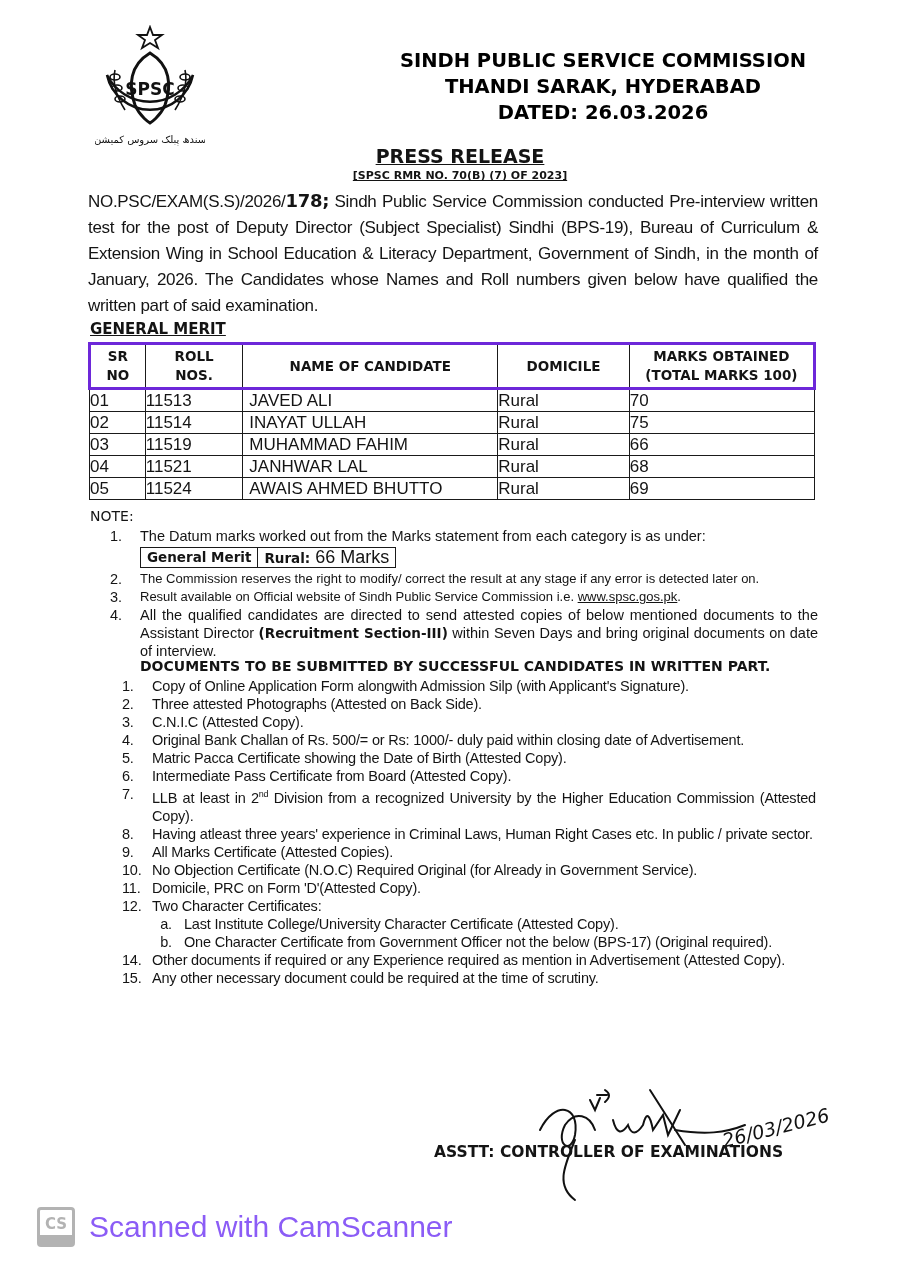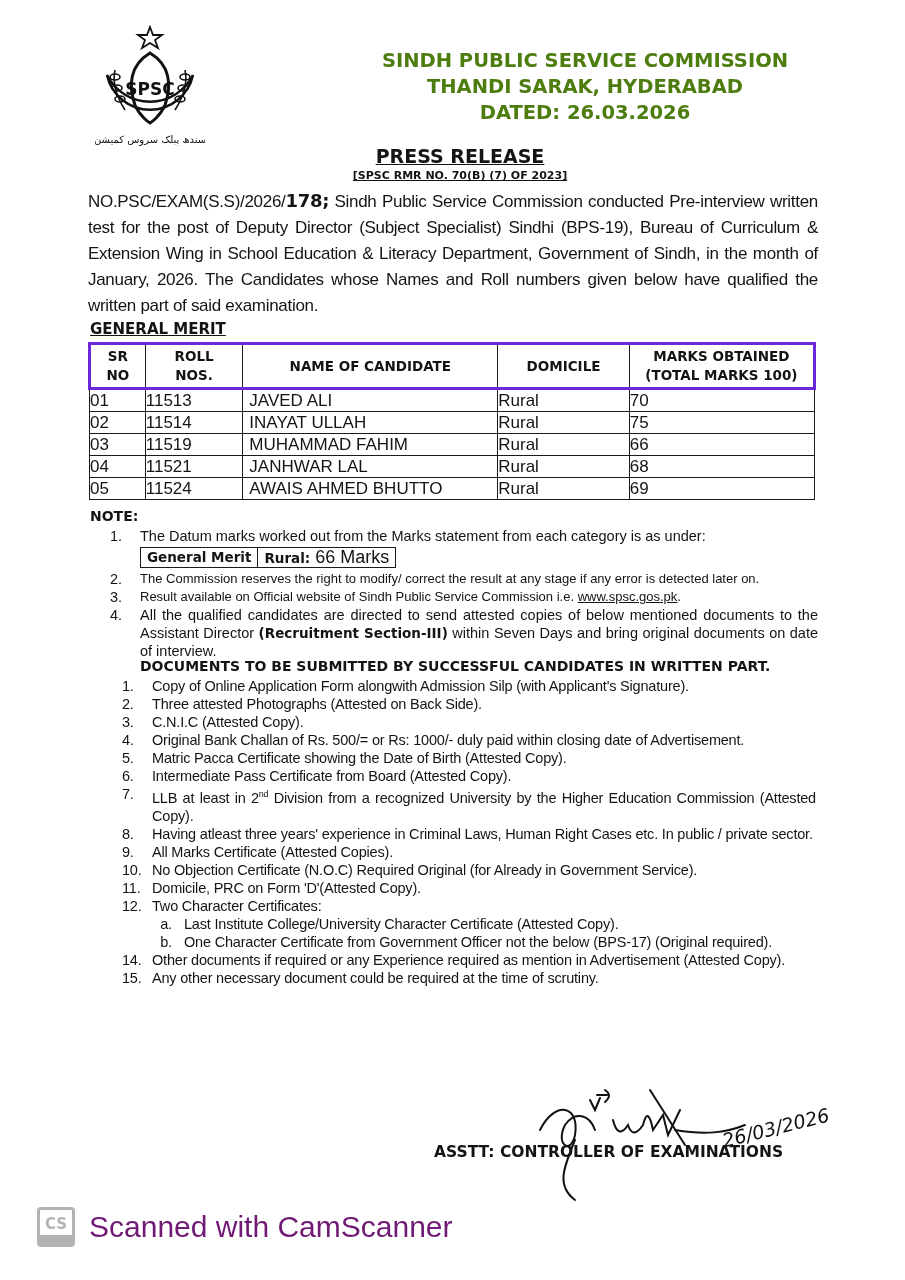--- a/index.html
+++ b/index.html
@@ -1,38 +1,38 @@
 <!DOCTYPE html>
 <html><head>
 <meta charset="utf-8">
 <style>
   html, body { margin: 0; padding: 0; }
   body {
     width: 905px; height: 1280px; background: #ffffff; position: relative; overflow: hidden;
     font-family: "Liberation Sans", sans-serif; color: #141414;
   }
   .logo { position: absolute; left: 95px; top: 25px; width: 110px; height: 130px; }
-  .header { position: absolute; left: 350px; top: 48px; width: 470px; text-align: center;
-    font-family: "DejaVu Sans", sans-serif; font-weight: bold; font-size: 19.5px; line-height: 26px; color: #4d7c0f; }
+  .header { position: absolute; left: 368px; top: 48px; width: 470px; text-align: center;
+    font-family: "DejaVu Sans", sans-serif; font-weight: bold; font-size: 19.5px; line-height: 26px; color: #000000; }
   .press { position: absolute; left: 300px; top: 144px; width: 320px; text-align: center;
     font-family: "DejaVu Sans", sans-serif; font-weight: bold; }
   .press .t1 { font-size: 19px; text-decoration: underline; line-height: 24px; display: block; }
   .press .t2 { font-size: 11px; text-decoration: underline; line-height: 16px; display: block; }
   .intro { position: absolute; left: 88px; top: 188px; width: 730px; font-size: 17px; line-height: 26px;
     text-align: justify; letter-spacing: -0.3px; }
   .intro b { font-family: "DejaVu Sans", sans-serif; font-size: 18px; }
   .gm-label { position: absolute; left: 90px; top: 320px; font-family: "DejaVu Sans", sans-serif;
     font-weight: bold; font-size: 15px; text-decoration: underline; }
   table.merit { position: absolute; left: 88px; top: 342px; width: 728px; border-collapse: collapse; }
   table.merit th, table.merit td { border: 1.5px solid #1a1a1a; padding: 0; }
   table.merit thead tr { border: 3px solid #6d28d9; }
   table.merit th { font-family: "DejaVu Sans", sans-serif; font-size: 13.5px; font-weight: bold; height: 42px; line-height: 19px; }
   table.merit td { font-size: 17px; height: 21px; line-height: 21px; text-align: left; }
   table.merit td.name { text-align: left; padding-left: 6px; }
-  .note-label { position: absolute; left: 90px; top: 508px; font-family: "DejaVu Sans", sans-serif; font-weight: bold; font-size: 14px; }
+  .note-label { position: absolute; left: 90px; top: 508px; font-family: "DejaVu Sans", sans-serif; font-weight: normal; font-size: 14px; }
   .notes { position: absolute; left: 110px; top: 527px; width: 708px; font-size: 14.5px; line-height: 18px; }
   .nrow { display: flex; }
   .nnum { width: 30px; flex: none; }
   .ntext { flex: 1; text-align: justify; }
   .small { font-size: 13px; }
   .datum-box { display: inline-flex; border: 1.5px solid #1a1a1a; margin: 2px 0 2px 30px; font-size: 14.5px; }
   .datum-box span { padding: 0 6px; line-height: 18px; }
   .datum-box span:first-child { border-right: 1.5px solid #1a1a1a; font-weight: bold; font-family: "DejaVu Sans", sans-serif; font-size: 13.5px; }
   .datum-box b { font-family: "DejaVu Sans", sans-serif; font-size: 13.5px; }
   .docs-head { position: absolute; left: 140px; top: 658px; font-family: "DejaVu Sans", sans-serif; font-weight: bold; font-size: 14px; }
@@ -42,21 +42,21 @@
   .docs .dtext { flex: 1; text-align: justify; }
   .docs .sub { display: flex; padding-left: 30px; }
   .docs .sub .snum { width: 28px; flex: none; text-align: center; }
   .link { text-decoration: underline; }
   .signature { position: absolute; left: 535px; top: 1085px; width: 320px; height: 120px; }
   .sign-title { position: absolute; left: 434px; top: 1143px; font-family: "DejaVu Sans", sans-serif; font-weight: bold; font-size: 15.5px; }
   .watermark { position: absolute; left: 37px; top: 1207px; display: flex; align-items: center; color: #b3b3b3; }
   .cs-icon { width: 38px; height: 40px; border: 3px solid #b3b3b3; border-radius: 4px; box-sizing: border-box;
     position: relative; font-family: "DejaVu Sans", sans-serif; font-weight: bold; font-size: 15px; text-align: center; line-height: 28px; color: #b3b3b3; }
   .cs-icon::after { content: ""; position: absolute; left: 0; right: 0; bottom: 0; height: 9px; background: #b3b3b3; }
-  .wm-text { margin-left: 14px; font-size: 30px; color: #701a75; }
+  .wm-text { margin-left: 14px; font-size: 30px; color: #8b5cf6; }
 </style>
 </head>
 <body>
 
 <div class="logo">
   <svg width="110" height="130" viewBox="0 0 110 130">
     <polygon points="55,2 58,10 67,10 60,15 63,23 55,18 47,23 50,15 43,10 52,10" fill="none" stroke="#111" stroke-width="1.8"></polygon>
     <path d="M12,50 A48,48 0 0,0 98,50 A44,44 0 0,1 12,50 Z" fill="none" stroke="#111" stroke-width="2.5"></path>
     <path d="M55,28 C35,40 33,60 40,80 C45,92 55,98 55,98 C55,98 65,92 70,80 C77,60 75,40 55,28 Z" fill="none" stroke="#111" stroke-width="3"></path>
     <text x="55" y="70" text-anchor="middle" font-family="DejaVu Sans, sans-serif" font-weight="bold" font-size="17" fill="#111">SPSC</text>

